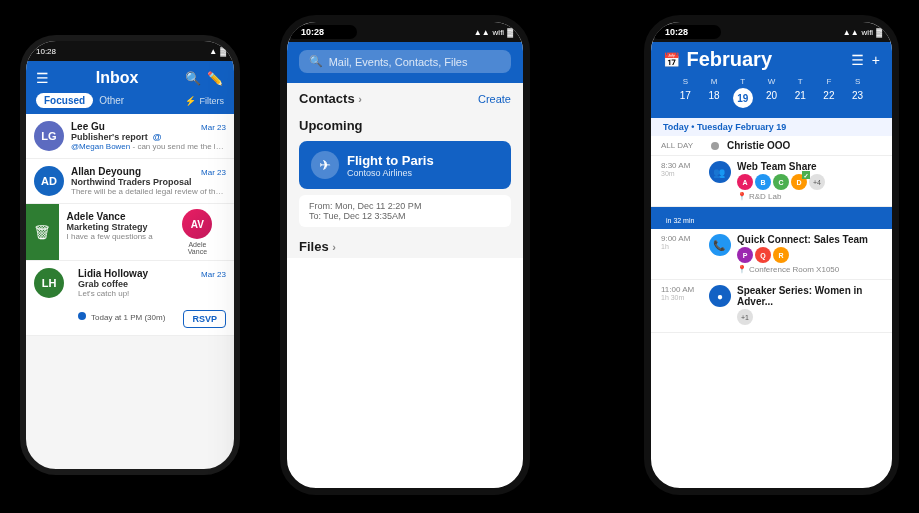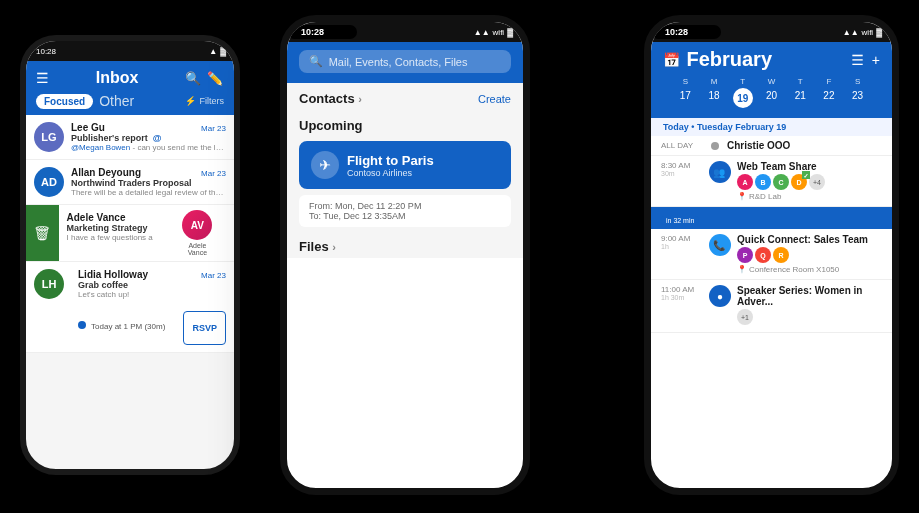--- a/index.html
+++ b/index.html
@@ -70,21 +70,21 @@
     .tab-focused {
       background: #fff;
       color: #1261c4;
       border-radius: 12px;
       padding: 2px 8px;
       font-size: 10px;
       font-weight: 600;
     }
     .tab-other {
       color: #cde;
-      font-size: 14px;
+      font-size: 10px;
       font-weight: 500;
     }
     .filter-btn {
       margin-left: auto;
       color: #cde;
       font-size: 9px;
       display: flex;
       align-items: center;
       gap: 2px;
     }
@@ -197,21 +197,21 @@
     .adele-name-small {
       font-size: 7px;
       color: #555;
       text-align: center;
     }
     .rsvp-badge {
       background: #fff;
       border: 1.5px solid #1261c4;
       color: #1261c4;
       border-radius: 4px;
-      padding: 11px 8px;
+      padding: 3px 8px;
       font-size: 9px;
       font-weight: 700;
       margin-top: 4px;
     }
 
     
     .phone-mid {
       width: 250px;
       height: 480px;
       left: 280px;

